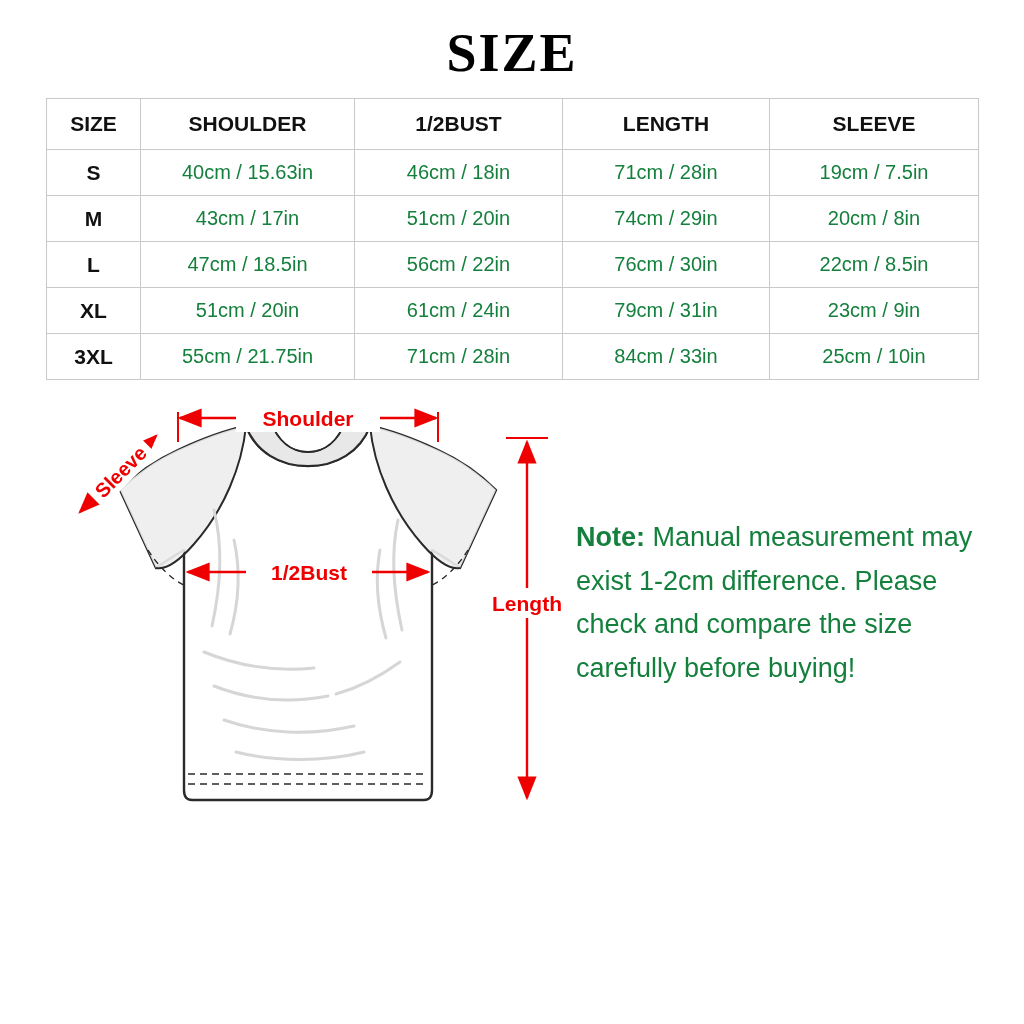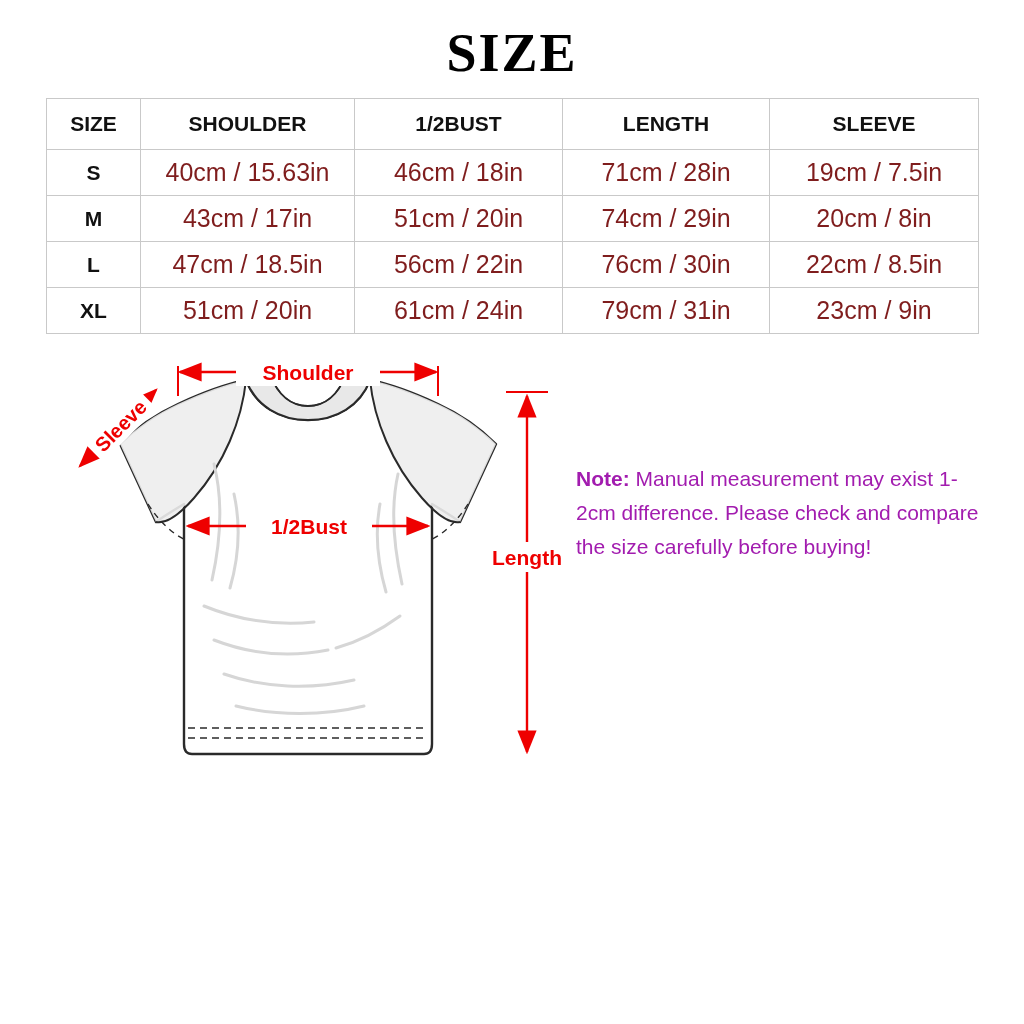--- a/index.html
+++ b/index.html
@@ -34,22 +34,22 @@
   table.size-table {
     width: 932px;
     border-collapse: collapse;
     table-layout: fixed;
   }
   table.size-table th,
   table.size-table td {
     border: 1px solid #c9c9c9;
     text-align: center;
     height: 45px;
-    font-size: 25px;
-    color: #7f1d1d;
+    font-size: 20px;
+    color: #15803d;
     font-weight: 400;
     padding: 0 2px;
   }
   table.size-table thead th {
     font-weight: 700;
     font-size: 21px;
     color: #111;
     height: 50px;
   }
   table.size-table tbody td.size-cell {
@@ -73,25 +73,25 @@
   #shirt-svg-holder {
     position: absolute;
     left: 28px;
     top: 0;
     width: 560px;
     height: 470px;
   }
   #note-block {
     position: absolute;
     left: 576px;
-    top: 118px;
+    top: 126px;
     width: 420px;
-    font-size: 21px;
+    font-size: 27px;
     line-height: 1.62;
-    color: #a21caf;
+    color: #15803d;
   }
   .note-label { font-weight: 700; }
 </style>
 </head>
 <body>
 
 <div id="title">SIZE</div>
 
 <div id="size-table-wrap">
   <table class="size-table">
@@ -132,20 +132,27 @@
         <td>56cm / 22in</td>
         <td>76cm / 30in</td>
         <td>22cm / 8.5in</td>
       </tr>
       <tr>
         <td class="size-cell">XL</td>
         <td>51cm / 20in</td>
         <td>61cm / 24in</td>
         <td>79cm / 31in</td>
         <td>23cm / 9in</td>
+      </tr>
+      <tr>
+        <td class="size-cell">3XL</td>
+        <td>55cm / 21.75in</td>
+        <td>71cm / 28in</td>
+        <td>84cm / 33in</td>
+        <td>25cm / 10in</td>
       </tr>
     </tbody>
   </table>
 </div>
 
 <div id="diagram-area">
 
   <div id="shirt-svg-holder">
     <svg viewBox="0 0 560 470" width="560" height="470">
       <defs>

